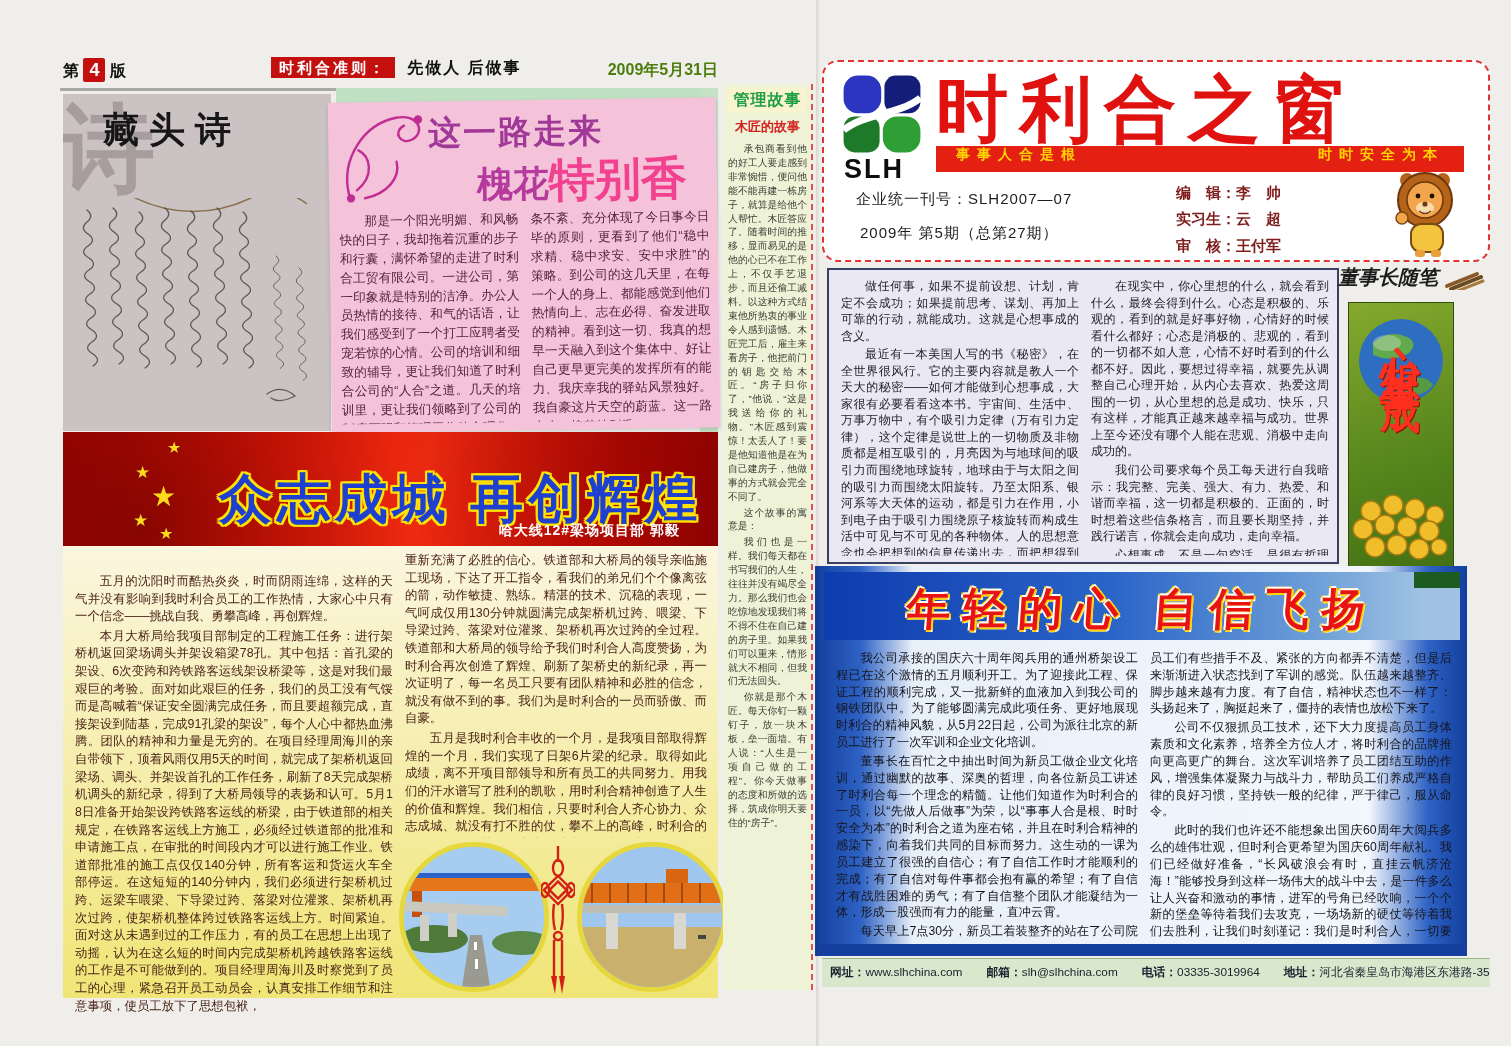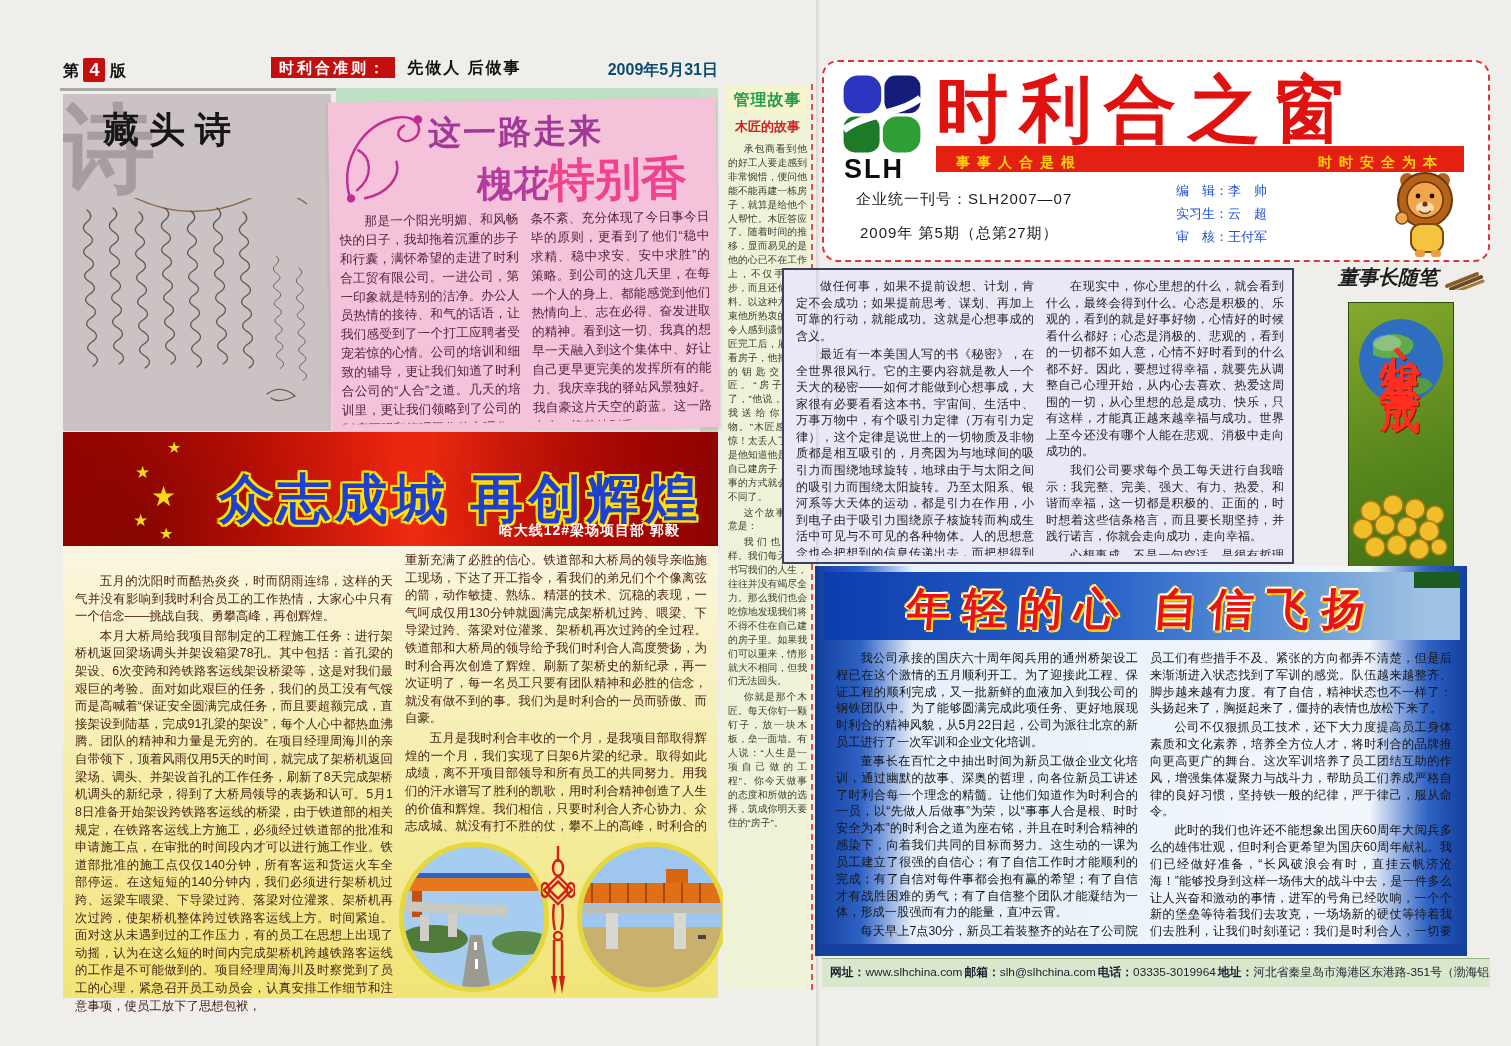--- a/index.html
+++ b/index.html
@@ -7,21 +7,21 @@
   .txt{word-break:break-all;text-align:justify;}
   .ind{text-indent:2em;margin:0 0 2px 0;}
   .noind{text-indent:0;margin:0 0 2px 0;}
   
   .lp-header{position:absolute;left:63px;top:56px;width:655px;height:28px;}
   .page-no{position:absolute;left:0;top:2px;font-size:16px;font-weight:bold;color:#111;}
   .no-badge{display:inline-block;min-width:22px;height:24px;line-height:24px;text-align:center;background:#c40f0f;color:#fff;font-size:18px;font-weight:900;border-radius:2px;}
   .principle{position:absolute;left:208px;top:2px;font-size:15px;}
   .p-label{background:#c40f0f;color:#fff;font-weight:bold;padding:2px 8px;letter-spacing:3px;}
   .p-text{color:#111;font-weight:900;margin-left:8px;font-size:16px;letter-spacing:2px;}
-  .lp-date{position:absolute;right:0;top:4px;font-size:16px;font-weight:900;color:#0c4a6e;}
+  .lp-date{position:absolute;right:0;top:4px;font-size:16px;font-weight:900;color:#4d7c0f;}
   .lp-rule{position:absolute;left:60px;top:88px;width:658px;height:3px;background:#a9a9a6;}
   
   .poem-box{position:absolute;left:63px;top:94px;width:268px;height:337px;background:#cbc2c3;overflow:hidden;}
   .poem-watermark{position:absolute;left:-4px;top:-8px;font-size:96px;font-weight:bold;font-family:"Liberation Serif",serif;color:rgba(125,112,115,.45);}
   .poem-title{position:absolute;left:40px;top:12px;font-size:36px;font-weight:900;font-family:"Liberation Serif",serif;letter-spacing:10px;color:#161616;}
   .poem-hand{position:absolute;left:8px;top:104px;}
   
   .green-bg{position:absolute;left:336px;top:88px;width:382px;height:150px;background:linear-gradient(180deg,#bfe0c2,#d3ead1);}
   .green-strip{position:absolute;left:700px;top:88px;width:18px;height:344px;background:#c6e2c6;}
   .pink-box{position:absolute;left:330px;top:100px;width:388px;height:330px;background:#f4c3da;transform:rotate(-.8deg);box-shadow:0 2px 4px rgba(0,0,0,.15);}
@@ -50,43 +50,43 @@
   .mid-col{position:absolute;left:723px;top:84px;width:90px;height:906px;background:#eef2d6;border-right:2px dashed #e05050;padding:4px 4px 0 5px;box-sizing:border-box;}
   .mc-sec{font-size:16px;font-weight:900;color:#1f9e44;text-align:center;letter-spacing:1px;background:#f7f4cf;border-radius:3px;padding:2px 0;}
   .mc-story{font-size:13px;font-weight:900;color:#d42222;text-align:center;margin:5px 0 6px;}
   .mc-body{height:830px;overflow:hidden;font-size:9.8px;line-height:1.42;color:#3c3c34;}
   .mc-body p{text-indent:1.6em;margin:0 0 2px 0;}
   
   .masthead{position:absolute;left:822px;top:60px;width:668px;height:202px;background:#fff;border:2.5px dashed #e23333;border-radius:16px;box-sizing:border-box;}
   .slh-logo{position:absolute;left:18px;top:12px;}
   .slh-text{position:absolute;left:20px;top:92px;font-size:27px;font-weight:900;letter-spacing:2px;color:#0d0d0d;}
   .mh-title{position:absolute;left:112px;top:0;width:520px;font-size:72px;font-weight:900;font-family:"Liberation Serif",serif;color:#e01210;letter-spacing:12px;white-space:nowrap;}
-  .mh-slogan{position:absolute;left:112px;top:84px;width:528px;height:26px;background:#e42012;color:#ffd400;font-weight:900;font-size:14px;display:flex;justify-content:space-between;align-items:flex-end;padding:0 20px;box-sizing:border-box;letter-spacing:7px;}
+  .mh-slogan{position:absolute;left:112px;top:84px;width:528px;height:26px;background:#e42012;color:#ffd400;font-weight:900;font-size:14px;display:flex;justify-content:space-between;align-items:flex-start;padding:0 20px;box-sizing:border-box;letter-spacing:7px;}
   .mh-serial{position:absolute;left:32px;top:128px;font-size:15px;color:#1d1d1d;letter-spacing:1px;}
   .mh-issue{position:absolute;left:36px;top:162px;font-size:15px;color:#1d1d1d;letter-spacing:1px;}
-  .mh-staff{position:absolute;left:352px;top:118px;font-size:13px;font-weight:normal;color:#1d4ed8;line-height:1.75;}
+  .mh-staff{position:absolute;left:352px;top:118px;font-size:15px;font-weight:bold;color:#7f1d1d;line-height:1.75;}
   .lion{position:absolute;right:8px;top:104px;}
   
-  .article1{position:absolute;left:782px;top:268px;width:512px;height:296px;background:#eae8f5;border:2px solid #3a4160;box-sizing:border-box;}
+  .article1{position:absolute;left:827px;top:268px;width:512px;height:296px;background:#eae8f5;border:2px solid #3a4160;box-sizing:border-box;}
   .a1-col{position:absolute;top:8px;width:238px;height:278px;font-size:12px;line-height:1.38;color:#1c1c24;overflow:hidden;}
   .a1-c1{left:12px;} .a1-c2{left:262px;}
   
   .chairman-label{position:absolute;left:1338px;top:264px;width:152px;height:34px;font-family:"Liberation Serif",serif;font-style:italic;font-weight:bold;font-size:20px;color:#1c1c1c;}
   .wish-panel{position:absolute;left:1348px;top:302px;width:104px;height:292px;background:linear-gradient(160deg,#86a92e,#55851c 55%,#3f6c12);border:1px solid #2e4d0e;overflow:hidden;}
   .wish-text{position:absolute;left:50%;top:10px;transform:translateX(-50%);writing-mode:vertical-rl;text-orientation:upright;font-size:40px;font-weight:900;color:#ff2f1f;letter-spacing:16px;text-shadow:1px 1px 0 #7a1a00;z-index:3;}
   
   .blue-frame{position:absolute;left:815px;top:566px;width:652px;height:390px;background:linear-gradient(90deg,#123f9e,#2e62c4 7%,#e8f0f9 15%,#f2f7fc 85%,#2e62c4 94%,#123f9e);border-bottom:12px solid #16409f;box-sizing:border-box;}
   .banner2{position:absolute;left:824px;top:572px;width:636px;height:68px;background:linear-gradient(90deg,#0e3cae,#2a64c8 45%,#6fa0d8 78%,#9fc2e2 94%);overflow:hidden;}
   .b2-corner{position:absolute;right:0;top:0;width:46px;height:16px;background:#1d5c20;}
   .b2-title{position:absolute;left:0;right:0;top:8px;text-align:center;font-size:44px;font-weight:900;font-family:"Liberation Serif",serif;color:#e81313;letter-spacing:12px;transform:skewX(-4deg);
     text-shadow:-2px 0 #fff,2px 0 #ffd400,0 -2px #fff,0 2px #ffd400,2px 2px #fff,-2px -2px #ffd400;}
   .a2-col{position:absolute;top:650px;width:302px;height:290px;font-size:12.2px;line-height:1.38;color:#15151d;overflow:hidden;}
   .a2-c1{left:836px;} .a2-c2{left:1150px;}
   
-  .rp-footer{position:absolute;left:822px;top:958px;width:668px;height:26px;background:#d9e8cc;border-top:1px solid #9bb88a;display:flex;align-items:center;gap:2px;padding:14px 8px;box-sizing:border-box;font-size:11.8px;color:#15202e;white-space:nowrap;overflow:hidden;}
+  .rp-footer{position:absolute;left:822px;top:958px;width:668px;height:26px;background:#d9e8cc;border-top:1px solid #9bb88a;display:flex;align-items:center;gap:24px;padding:14px 8px;box-sizing:border-box;font-size:11.8px;color:#15202e;white-space:nowrap;overflow:hidden;}
   .rp-footer b{font-weight:bold;}
   .fold{position:absolute;left:816px;top:0;width:4px;height:1046px;background:linear-gradient(90deg,rgba(0,0,0,.10),rgba(0,0,0,0));}
 </style>
 </head>
 <body>
 
 <div class="sheet">
 
   <div class="lp-header">
     <div class="page-no">

